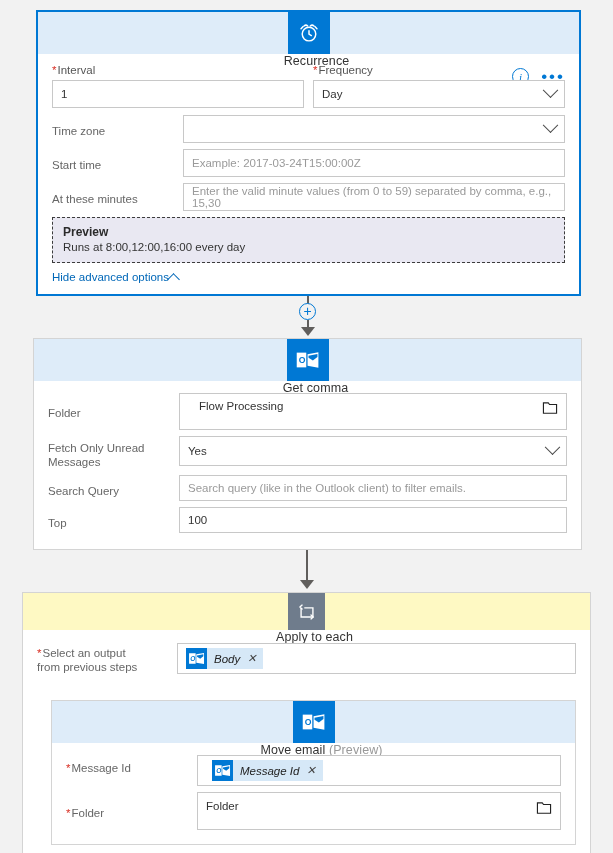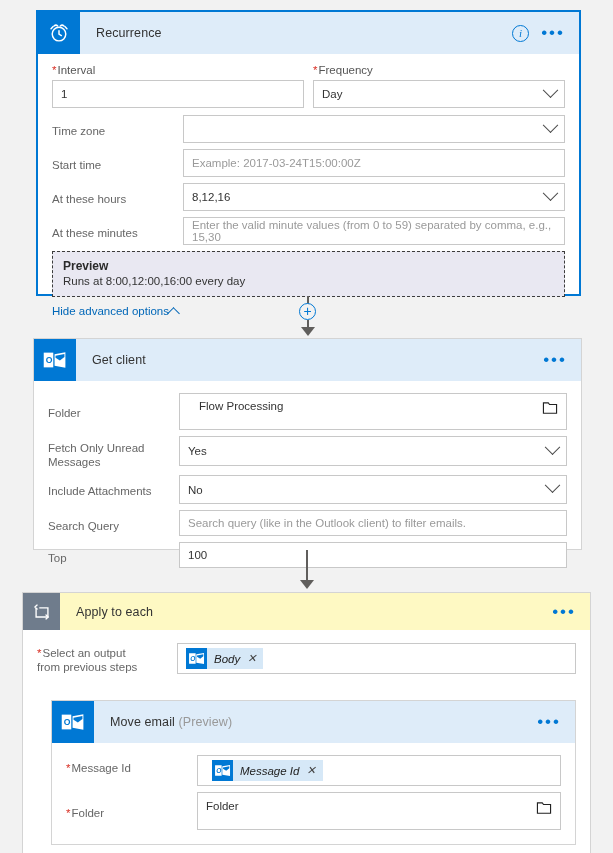--- a/index.html
+++ b/index.html
@@ -21,20 +21,21 @@
   .card {
     background: #ffffff;
     position: absolute;
   }
   .card-header {
     display: flex;
     align-items: center;
     height: 42px;
     background: #deecf9;
     position: relative;
+    flex-direction: column;
   }
   .card-header.gray { background: #fef9c3; }
   .icon-tile {
     width: 42px;
     height: 42px;
     background: #0078d4;
     display: flex;
     align-items: center;
     justify-content: center;
     flex: 0 0 42px;
@@ -251,27 +252,20 @@
         </div>
       </div>
 
       <div class="row">
         <div class="row-label">Start time</div>
         <div class="field">
           <span class="placeholder">Example: 2017-03-24T15:00:00Z</span>
         </div>
       </div>
 
-      <div class="row">
-        <div class="row-label">At these hours</div>
-        <div class="field">
-          <span>8,12,16</span>
-          <span class="chevron"></span>
-        </div>
-      </div>
 
       <div class="row">
         <div class="row-label">At these minutes</div>
         <div class="field">
           <span class="placeholder">Enter the valid minute values (from 0 to 59) separated by comma, e.g., 15,30</span>
         </div>
       </div>
 
       <div class="preview-box">
         <div class="preview-title">Preview</div>
@@ -295,21 +289,21 @@
   <div class="card" style="left:33px; top:338px; width:549px; height:212px; border:1px solid #d4d4d4;">
     <div class="card-header">
       <div class="icon-tile">
         <svg width="26" height="22" viewBox="0 0 30 24">
           <rect x="2" y="3.5" width="11" height="17" fill="#ffffff"></rect>
           <text x="4.3" y="15.6" font-family="Liberation Sans, sans-serif" font-size="10" font-weight="bold" fill="#0078d4">O</text>
           <path d="M14.5 5.5 L27 3.0 L27 21 L14.5 18.5 Z" fill="#ffffff"></path>
           <path d="M15.6 7.2 L25.9 5.2 L25.9 8.4 L20.6 12.6 L15.6 9.3 Z" fill="#0078d4"></path>
         </svg>
       </div>
-      <div class="card-title">Get client</div>
+      <div class="card-title">Get comma</div>
       <div class="header-actions">
         <div class="ellipsis">•••</div>
       </div>
     </div>
 
     <div class="card-body" style="padding-top:12px;">
 
       <div class="row">
         <div class="row-label" style="padding-top:13px;">Folder</div>
         <div class="field tall" style="min-height:37px; align-items:flex-start; padding-top:6px;padding-left:19px;">
@@ -323,27 +317,20 @@
       </div>
 
       <div class="row">
         <div class="row-label" style="padding-top:5px;">Fetch Only Unread Messages</div>
         <div class="field" style="min-height:30px;text-align:center;">
           <span>Yes</span>
           <span class="chevron"></span>
         </div>
       </div>
 
-      <div class="row">
-        <div class="row-label">Include Attachments</div>
-        <div class="field" style="min-height:29px;">
-          <span>No</span>
-          <span class="chevron"></span>
-        </div>
-      </div>
 
       <div class="row">
         <div class="row-label">Search Query</div>
         <div class="field" style="min-height:26px;">
           <span class="placeholder">Search query (like in the Outlook client) to filter emails.</span>
         </div>
       </div>
 
       <div class="row" style="margin-bottom:0;">
         <div class="row-label">Top</div>

